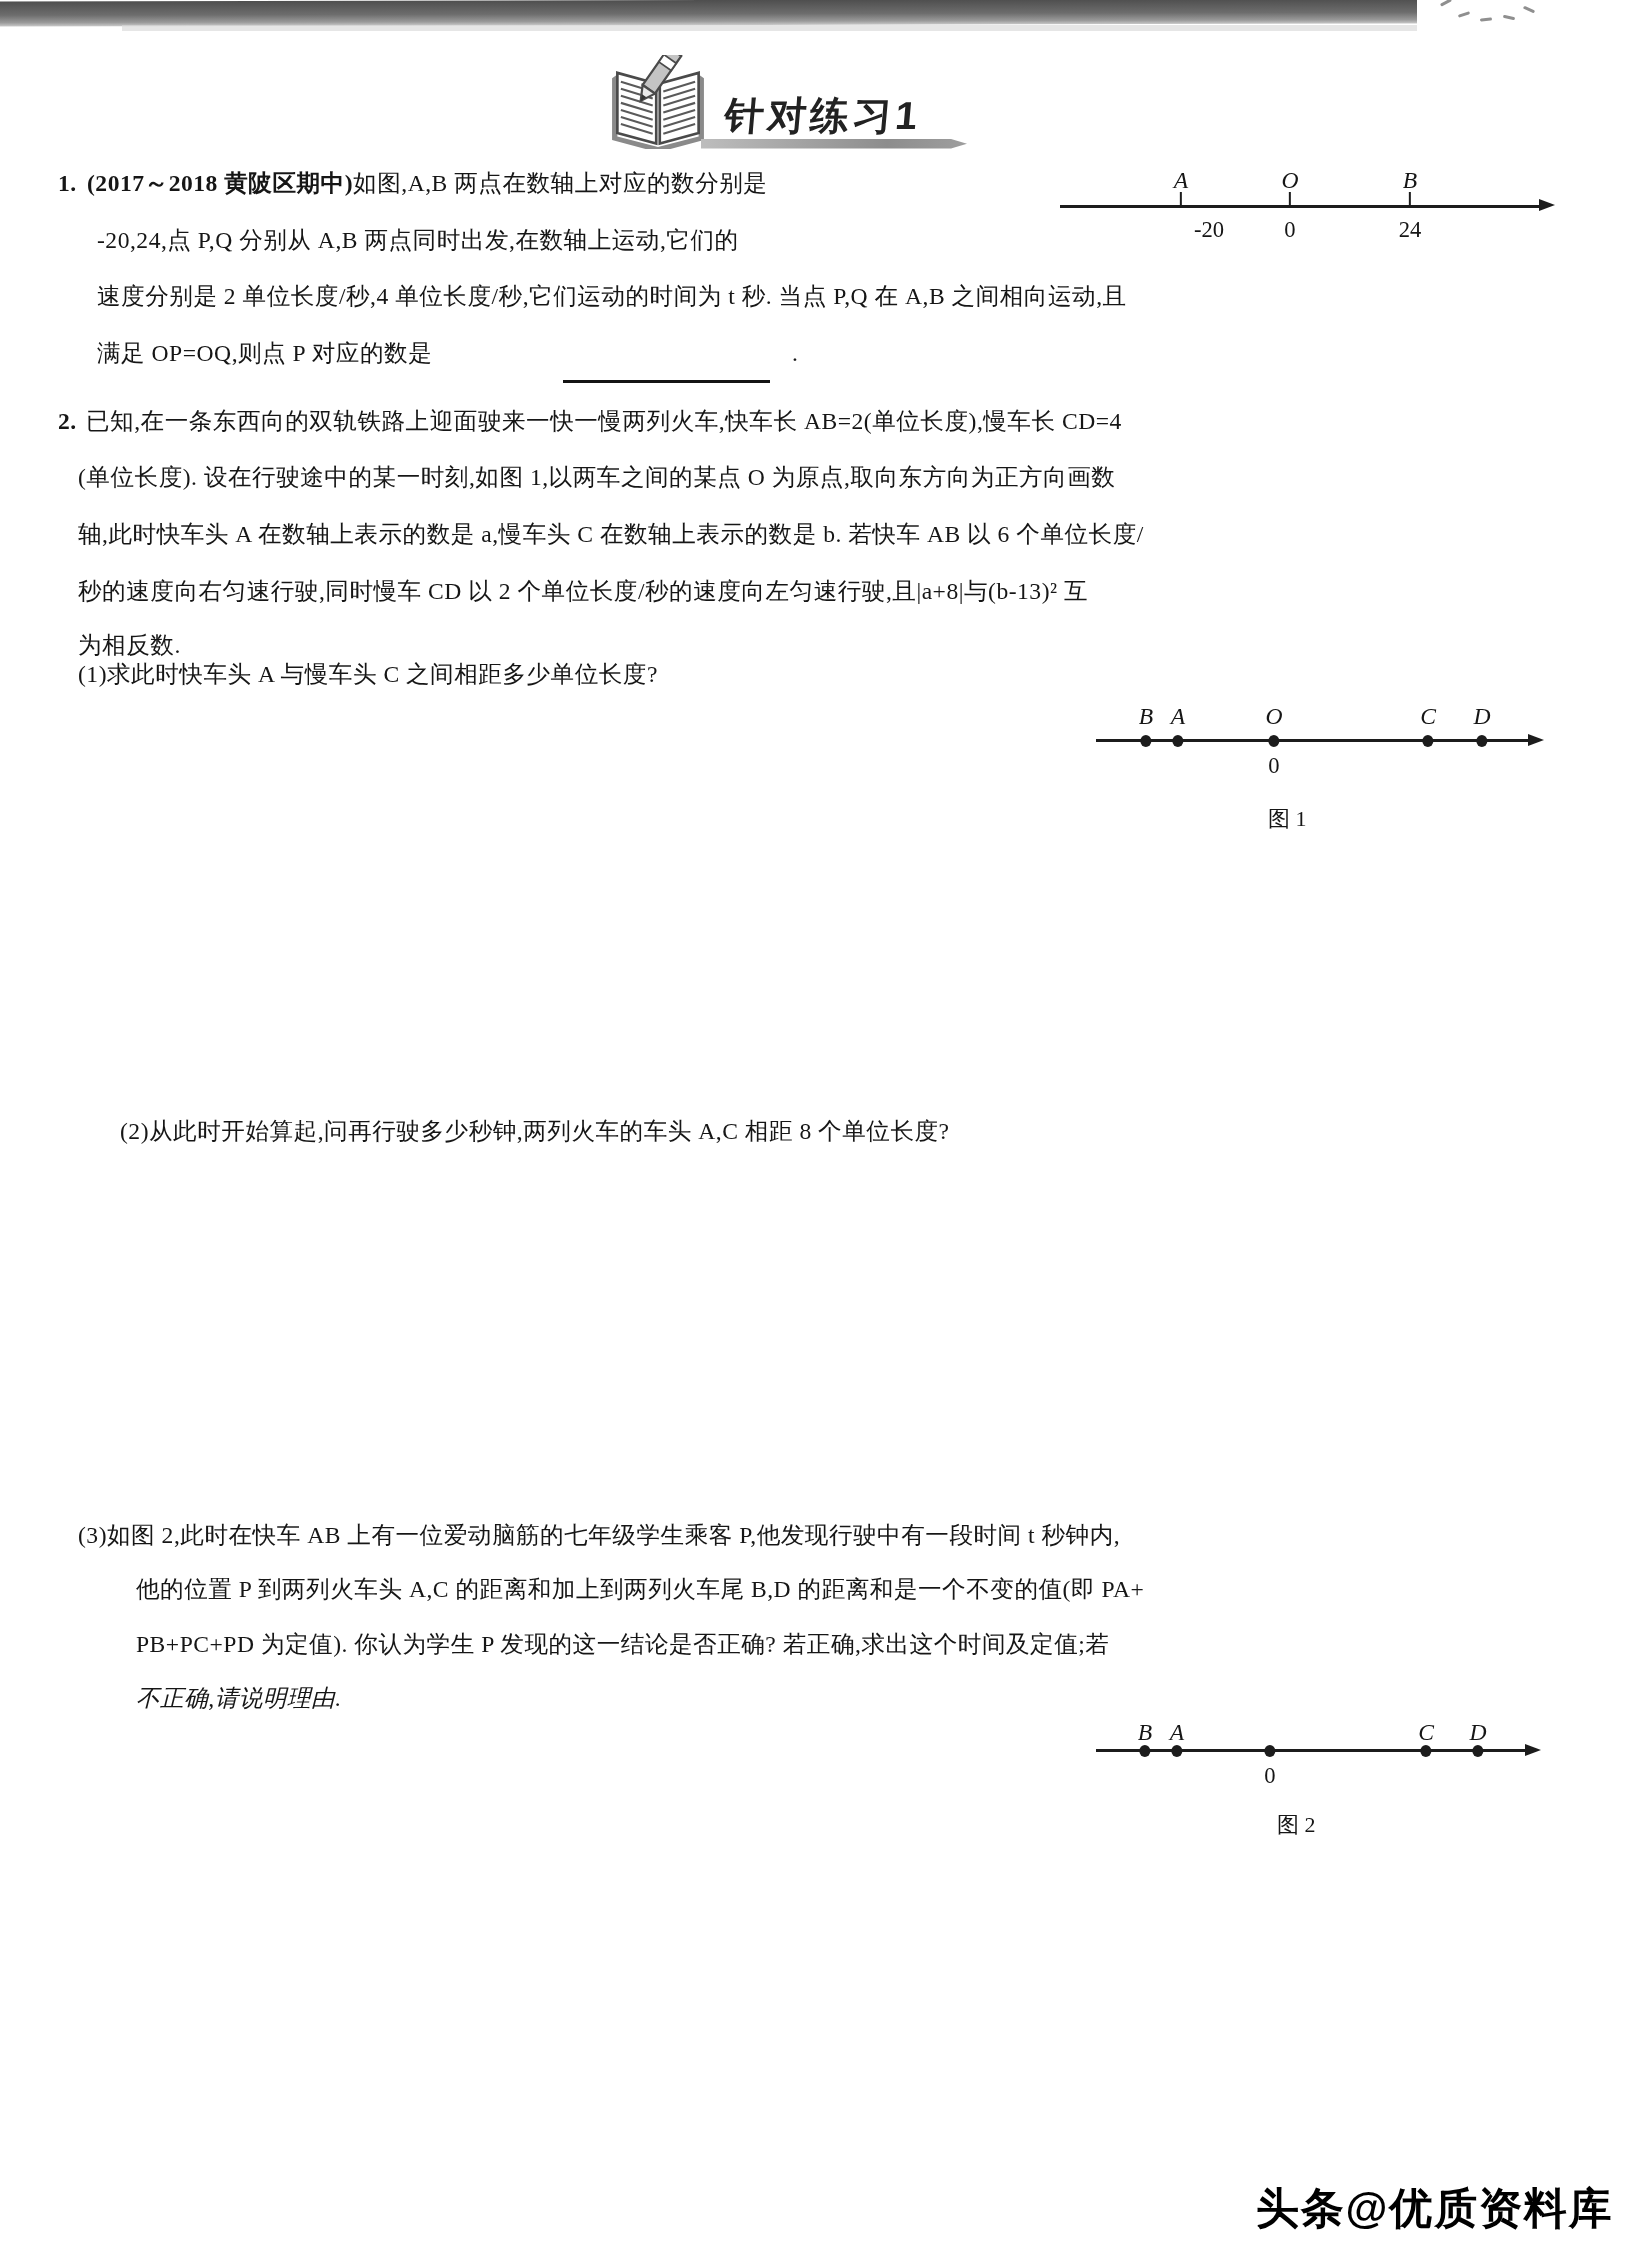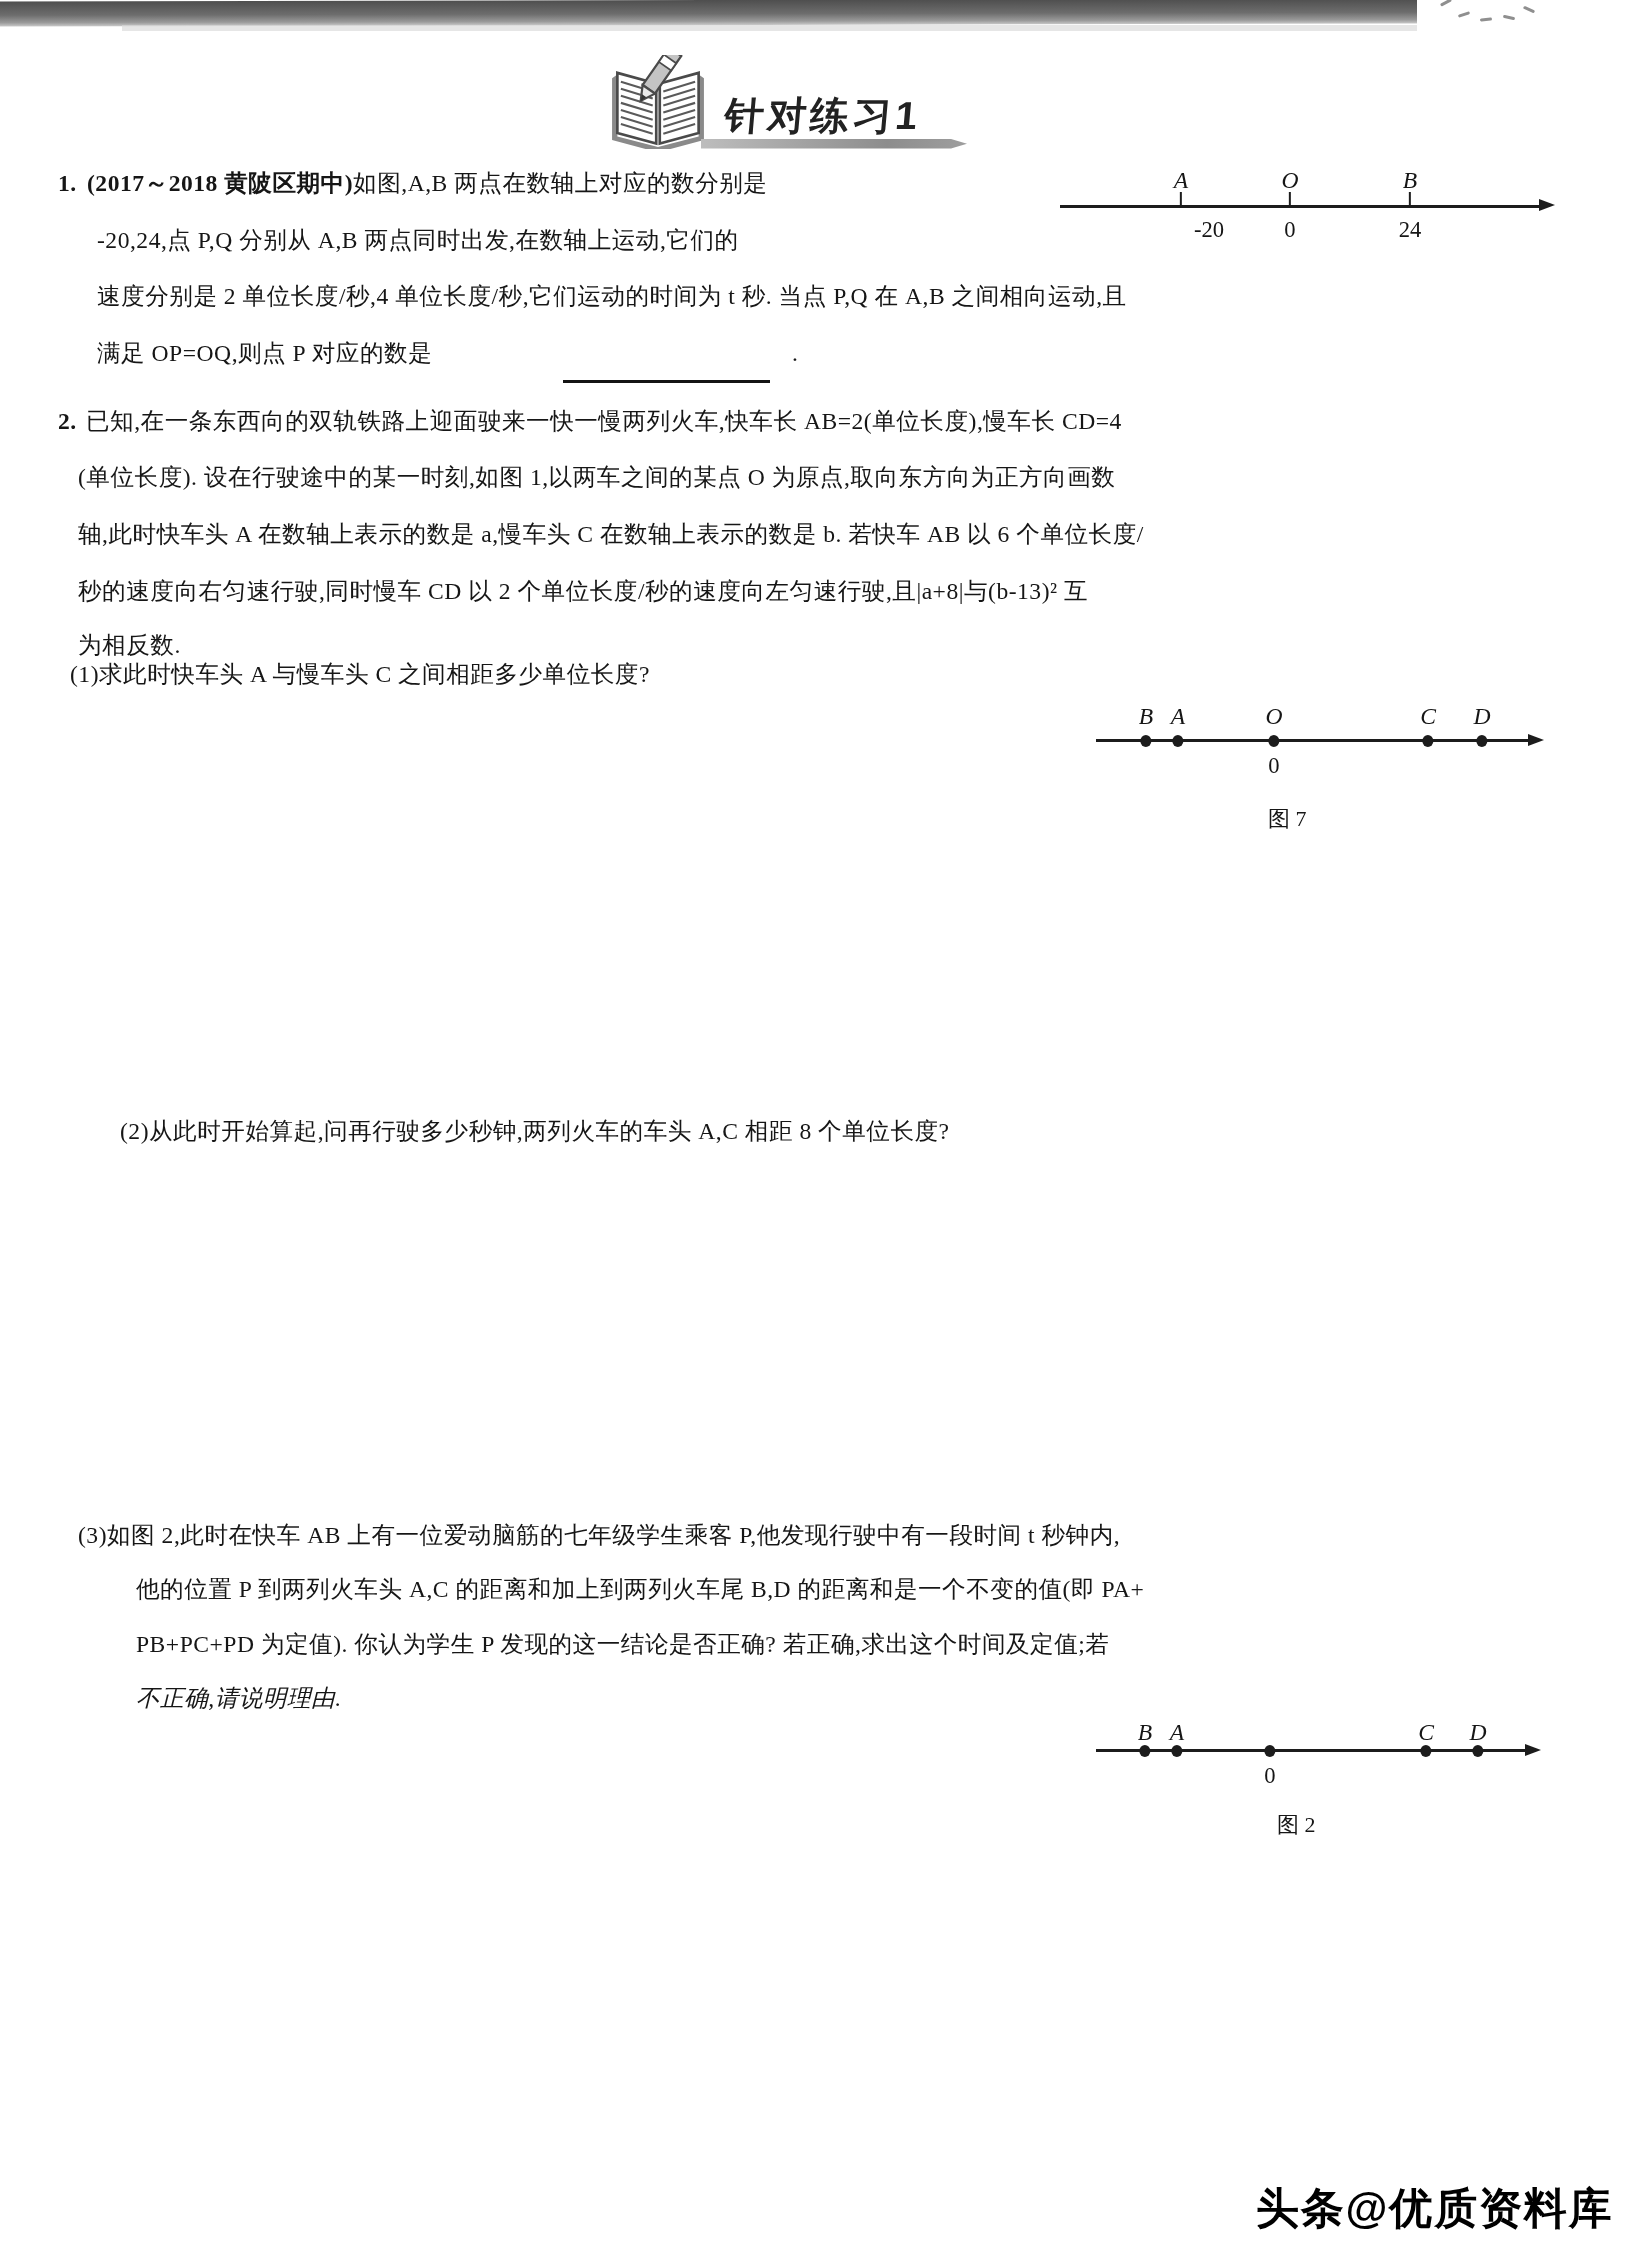--- a/index.html
+++ b/index.html
@@ -109,37 +109,37 @@
     <div class="axis-num" style="left:1290px;top:217px;">0</div>
     <div class="axis-num" style="left:1410px;top:217px;">24</div>
   </div>
 
   <div class="line num" style="left:58px;top:407px;">2.</div>
   <div class="line" style="left:86px;top:407px;">已知,在一条东西向的双轨铁路上迎面驶来一快一慢两列火车,快车长 AB=2(单位长度),慢车长 CD=4</div>
   <div class="line" style="left:78px;top:463px;">(单位长度). 设在行驶途中的某一时刻,如图 1,以两车之间的某点 O 为原点,取向东方向为正方向画数</div>
   <div class="line" style="left:78px;top:520px;">轴,此时快车头 A 在数轴上表示的数是 a,慢车头 C 在数轴上表示的数是 b. 若快车 AB 以 6 个单位长度/</div>
   <div class="line" style="left:78px;top:577px;">秒的速度向右匀速行驶,同时慢车 CD 以 2 个单位长度/秒的速度向左匀速行驶,且|a+8|与(b-13)² 互</div>
   <div class="line" style="left:78px;top:631px;">为相反数.</div>
-  <div class="line" style="left:70px;top:660px;">(1)求此时快车头 A 与慢车头 C 之间相距多少单位长度?</div>
+  <div class="line" style="left:78px;top:660px;">(1)求此时快车头 A 与慢车头 C 之间相距多少单位长度?</div>
 
   <div>
     <div class="axis-label" style="left:1146px;top:703px;">B</div>
     <div class="axis-label" style="left:1178px;top:703px;">A</div>
     <div class="axis-label" style="left:1274px;top:703px;">O</div>
     <div class="axis-label" style="left:1428px;top:703px;">C</div>
     <div class="axis-label" style="left:1482px;top:703px;">D</div>
     <div class="axis" style="left:1096px;top:739px;width:432px;"></div>
     <div class="axis-arrow" style="left:1528px;top:734px;"></div>
     <div class="ptdot" style="left:1146px;top:735px;"></div>
     <div class="ptdot" style="left:1178px;top:735px;"></div>
     <div class="ptdot" style="left:1274px;top:735px;"></div>
     <div class="ptdot" style="left:1428px;top:735px;"></div>
     <div class="ptdot" style="left:1482px;top:735px;"></div>
     <div class="axis-num" style="left:1274px;top:753px;">0</div>
-    <div class="fig-caption" style="left:1268px;top:804px;">图 7</div>
+    <div class="fig-caption" style="left:1268px;top:804px;">图 1</div>
   </div>
 
   <div class="line" style="left:78px;top:1117px;margin-left:42px;">(2)从此时开始算起,问再行驶多少秒钟,两列火车的车头 A,C 相距 8 个单位长度?</div>
 
   <div class="line" style="left:78px;top:1521px;">(3)如图 2,此时在快车 AB 上有一位爱动脑筋的七年级学生乘客 P,他发现行驶中有一段时间 t 秒钟内,</div>
   <div class="line" style="left:136px;top:1575px;text-align:right;">他的位置 P 到两列火车头 A,C 的距离和加上到两列火车尾 B,D 的距离和是一个不变的值(即 PA+</div>
   <div class="line" style="left:136px;top:1630px;">PB+PC+PD 为定值). 你认为学生 P 发现的这一结论是否正确? 若正确,求出这个时间及定值;若</div>
   <div class="line" style="left:136px;top:1684px;font-style:italic;">不正确,请说明理由.</div>
 
   <div>

